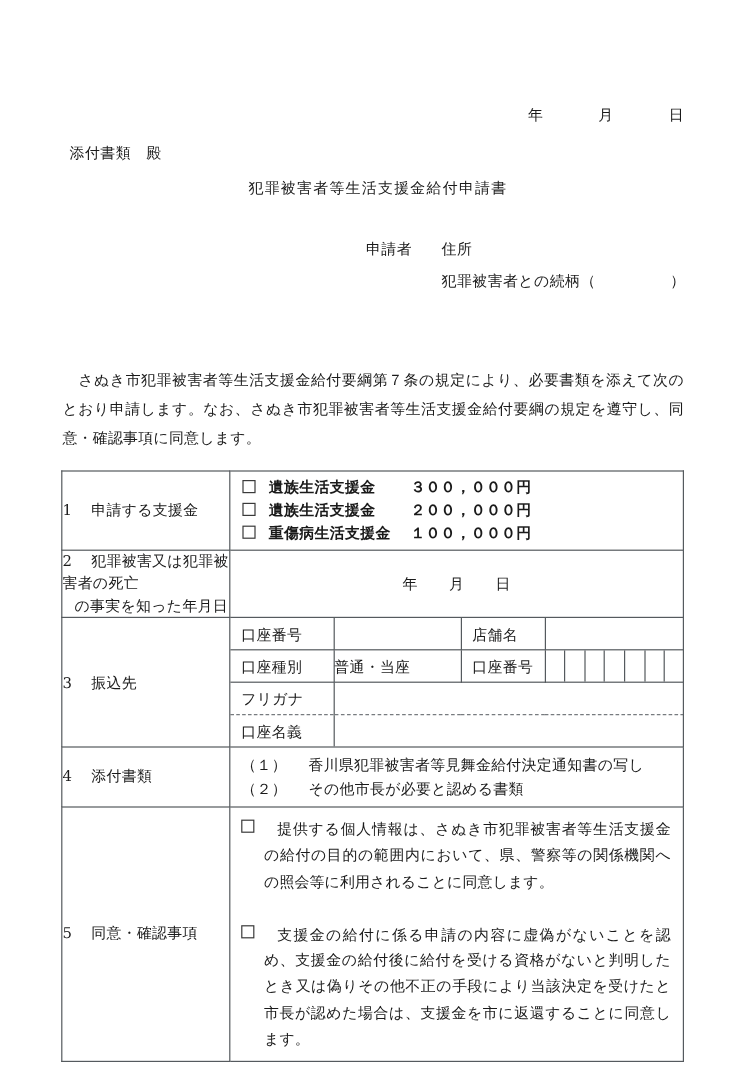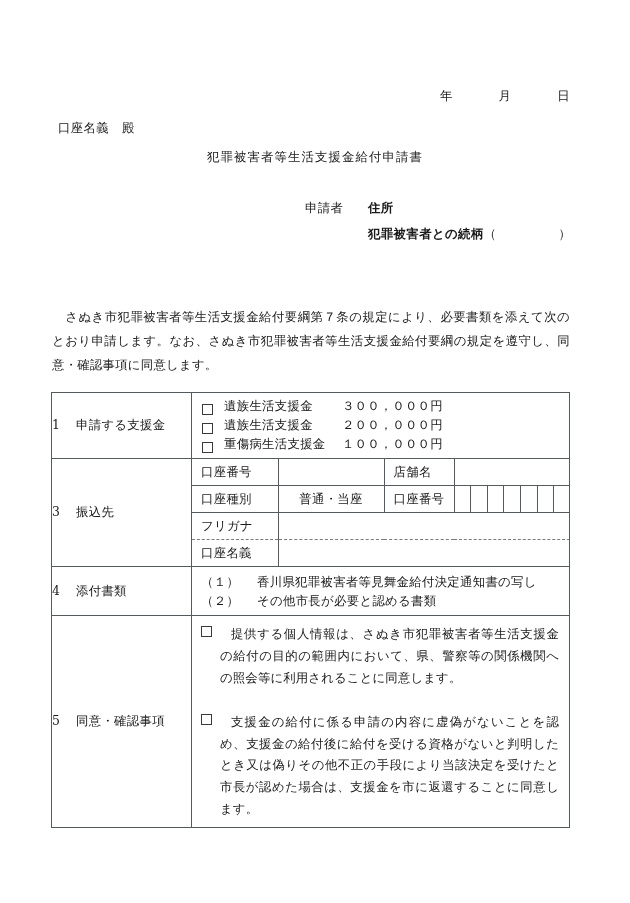--- a/index.html
+++ b/index.html
@@ -68,21 +68,21 @@
     display: flex;
     align-items: baseline;
     height: 26px;
     white-space: nowrap;
     letter-spacing: 0.4px;
   }
   .applicant-tag {
     width: 63px;
     flex: 0 0 63px;
   }
-  .applicant-field { flex: 0 0 auto; font-weight: bold; }
+  .applicant-field { flex: 0 0 auto; }
   .paren-gap { display: inline-block; width: 62px; }
 
   
   .body-text {
     position: absolute;
     left: 52px;
     top: 305px;
     width: 518px;
     text-align: justify;
     line-height: 1.92;
@@ -116,22 +116,23 @@
     width: 24px;
   }
 
   
   .opts {
     padding: 4px 0 4px 10px;
     line-height: 1.52;
   }
   .opt {
     display: flex;
-    align-items: flex-end;
-    white-space: nowrap;
+    align-items: center;
+    white-space: nowrap;
+    font-weight: bold;
   }
   .chk {
     display: inline-block;
     width: 9px;
     height: 9px;
     border: 1px solid #3a3a3a;
     margin-right: 11px;
     position: relative;
     top: -1px;
     flex: 0 0 auto;
@@ -163,21 +164,21 @@
     vertical-align: middle;
   }
   .sub td.noleft  { border-left: 0; }
   .sub td.noright { border-right: 0; }
   .sub td.notop   { border-top: 0; }
   .sub td.nobot   { border-bottom: 0; }
   .sub .sublabel {
     padding-left: 9px;
     white-space: nowrap;
   }
-  .sub .ctr { text-align: center; }
+  .sub .ctr { text-align: left; }
   .dashed-bot { border-bottom: 1px dashed #777b7f !important; }
   .dashed-top { border-top: 1px dashed #777b7f !important; }
 
   
   .acct-boxes {
     display: flex;
     width: 100%;
     height: 26px;
   }
   .acct-boxes .b {
@@ -225,21 +226,21 @@
 
 <div id="page">
 
 
   <div class="date-line">
     <span>年</span>
     <span>月</span>
     <span>日</span>
   </div>
 
-  <div class="addressee">口座名義　殿</div>
+  <div class="addressee">添付書類　殿</div>
 
   <div class="doc-title">犯罪被害者等生活支援金給付申請書</div>
 
   <div class="applicant">
     <div class="applicant-row">
       <span class="applicant-tag">申請者</span>
       <span class="applicant-field">住所</span>
     </div>
     <div class="applicant-row">
       <span class="applicant-tag"></span>
@@ -277,20 +278,29 @@
             </div>
             <div class="opt">
               <span class="chk"></span>
               <span class="opt-name">重傷病生活支援金</span>
               <span class="opt-amt">１００，０００円</span>
             </div>
           </div>
         </td>
       </tr>
 
+      <tr>
+        <td class="rowlabel">
+          <div><span class="num">2</span><span>犯罪被害又は犯罪被害者の死亡</span></div>
+          <div><span style="display:inline-block;width:10px"></span><span>の事実を知った年月日</span></div>
+        </td>
+        <td class="datecell">
+          <span>年</span><span class="dgap"></span><span>月</span><span class="dgap"></span><span>日</span>
+        </td>
+      </tr>
 
       <tr>
         <td class="rowlabel">
           <span class="num">3</span><span>振込先</span>
         </td>
         <td style="padding:0">
           <table class="sub">
             <colgroup>
               <col style="width:86px">
               <col style="width:106px">

